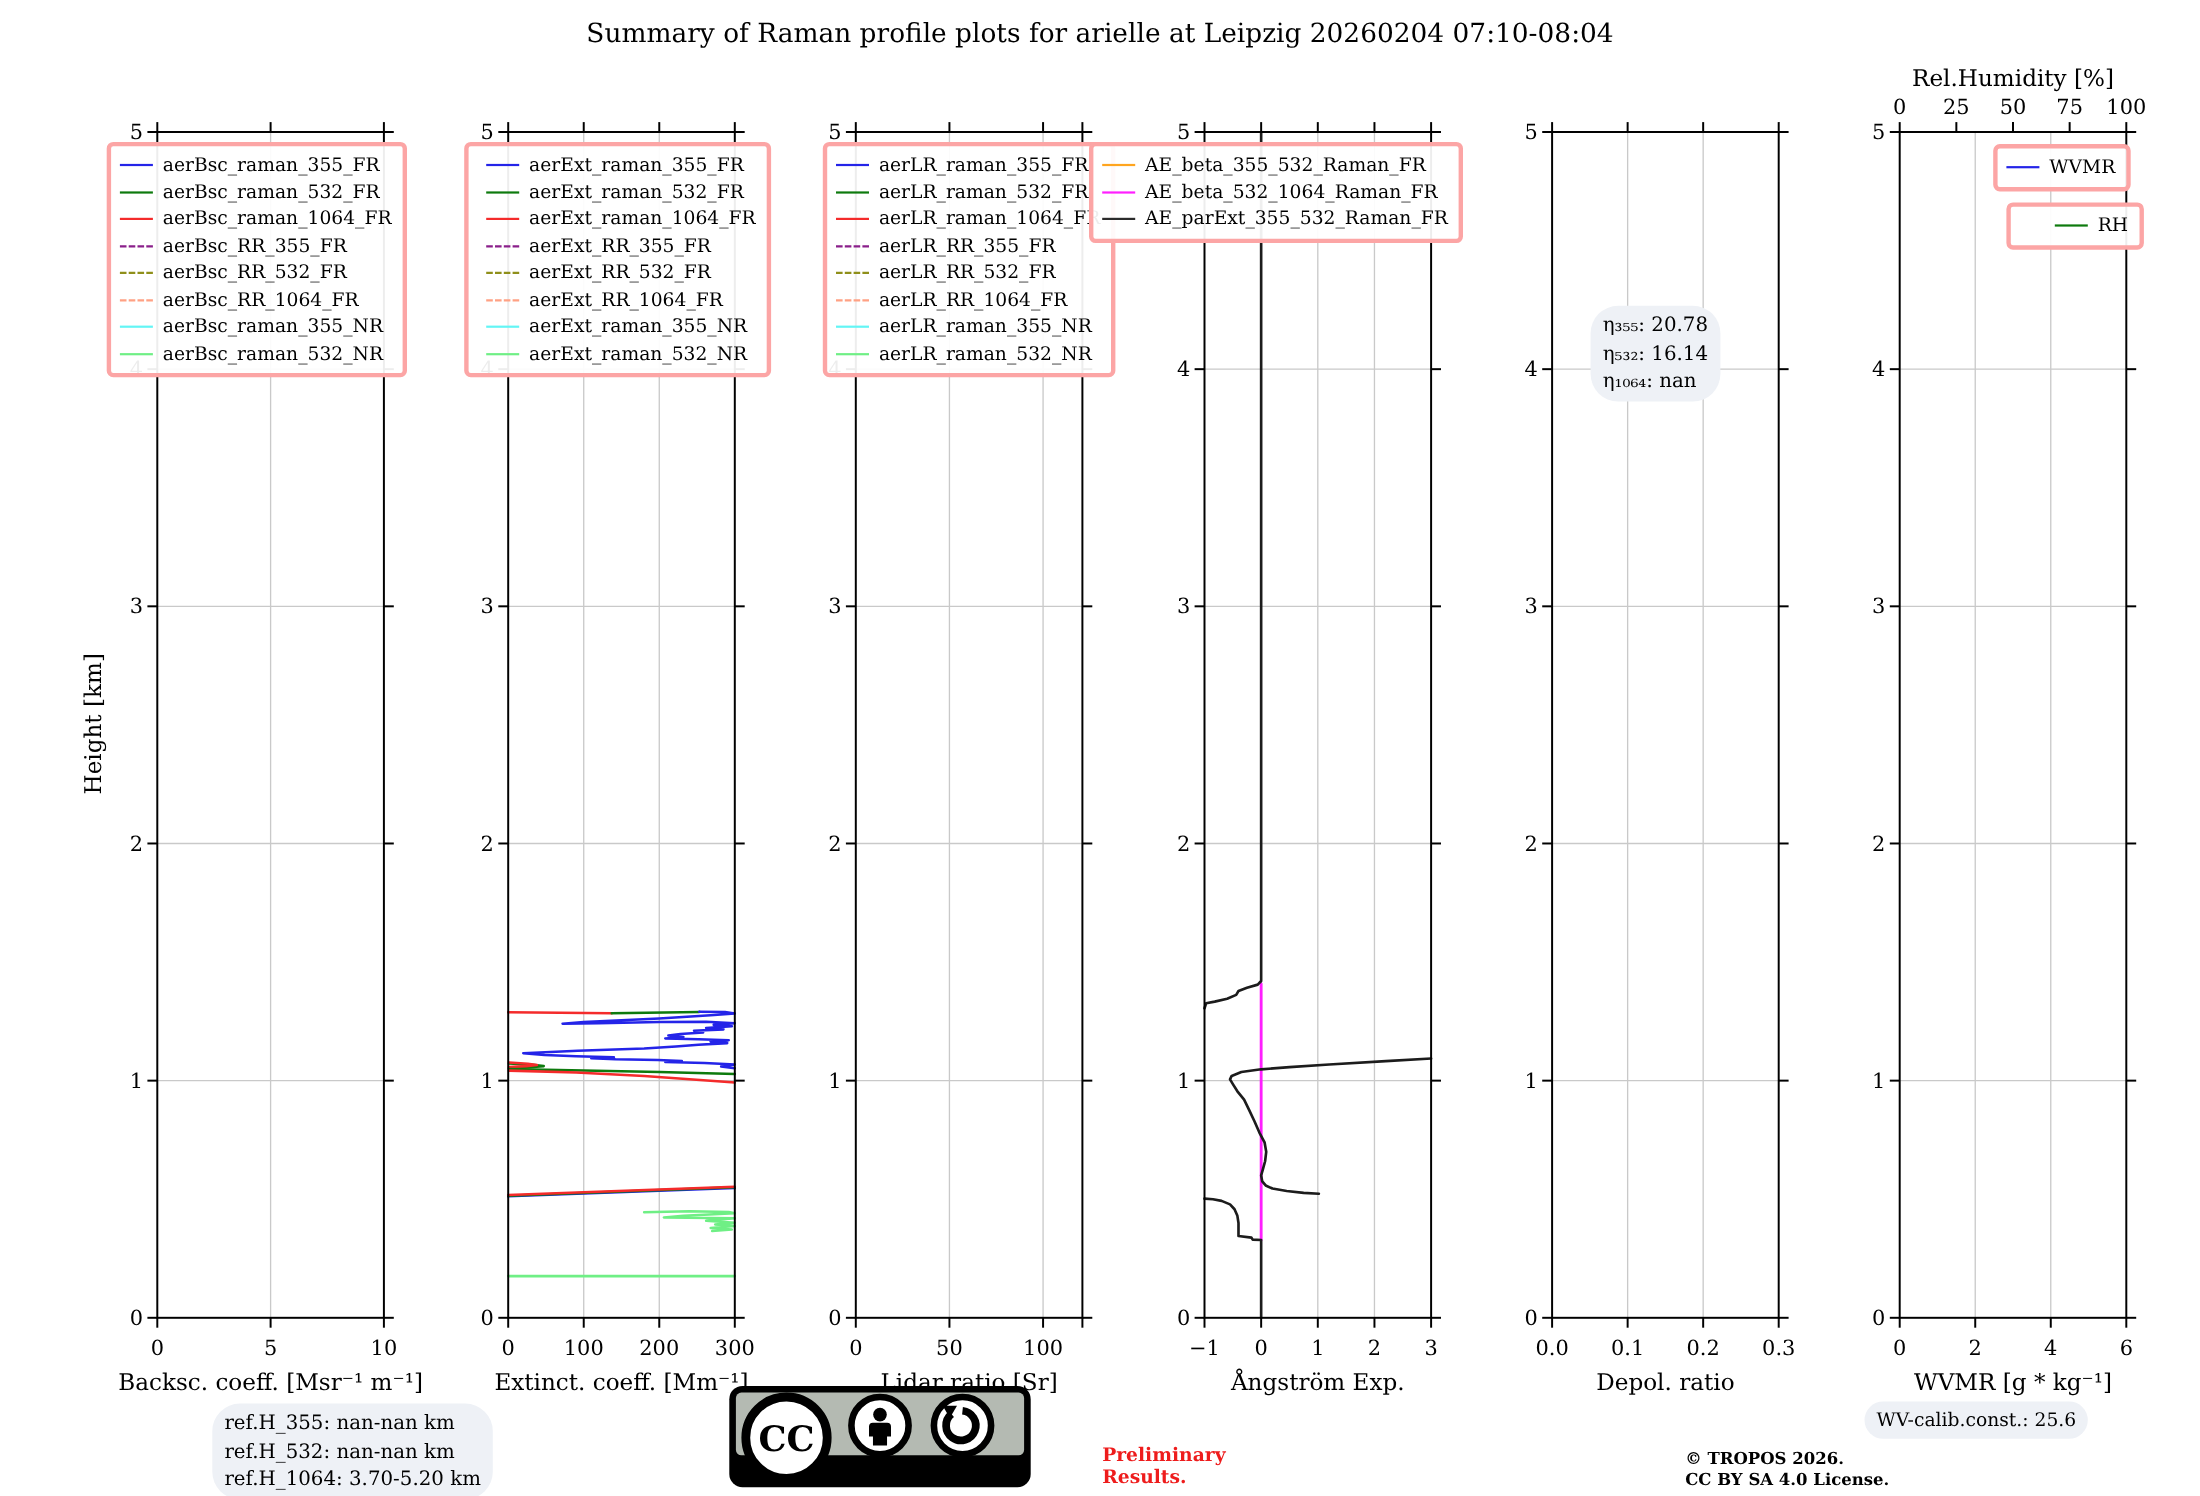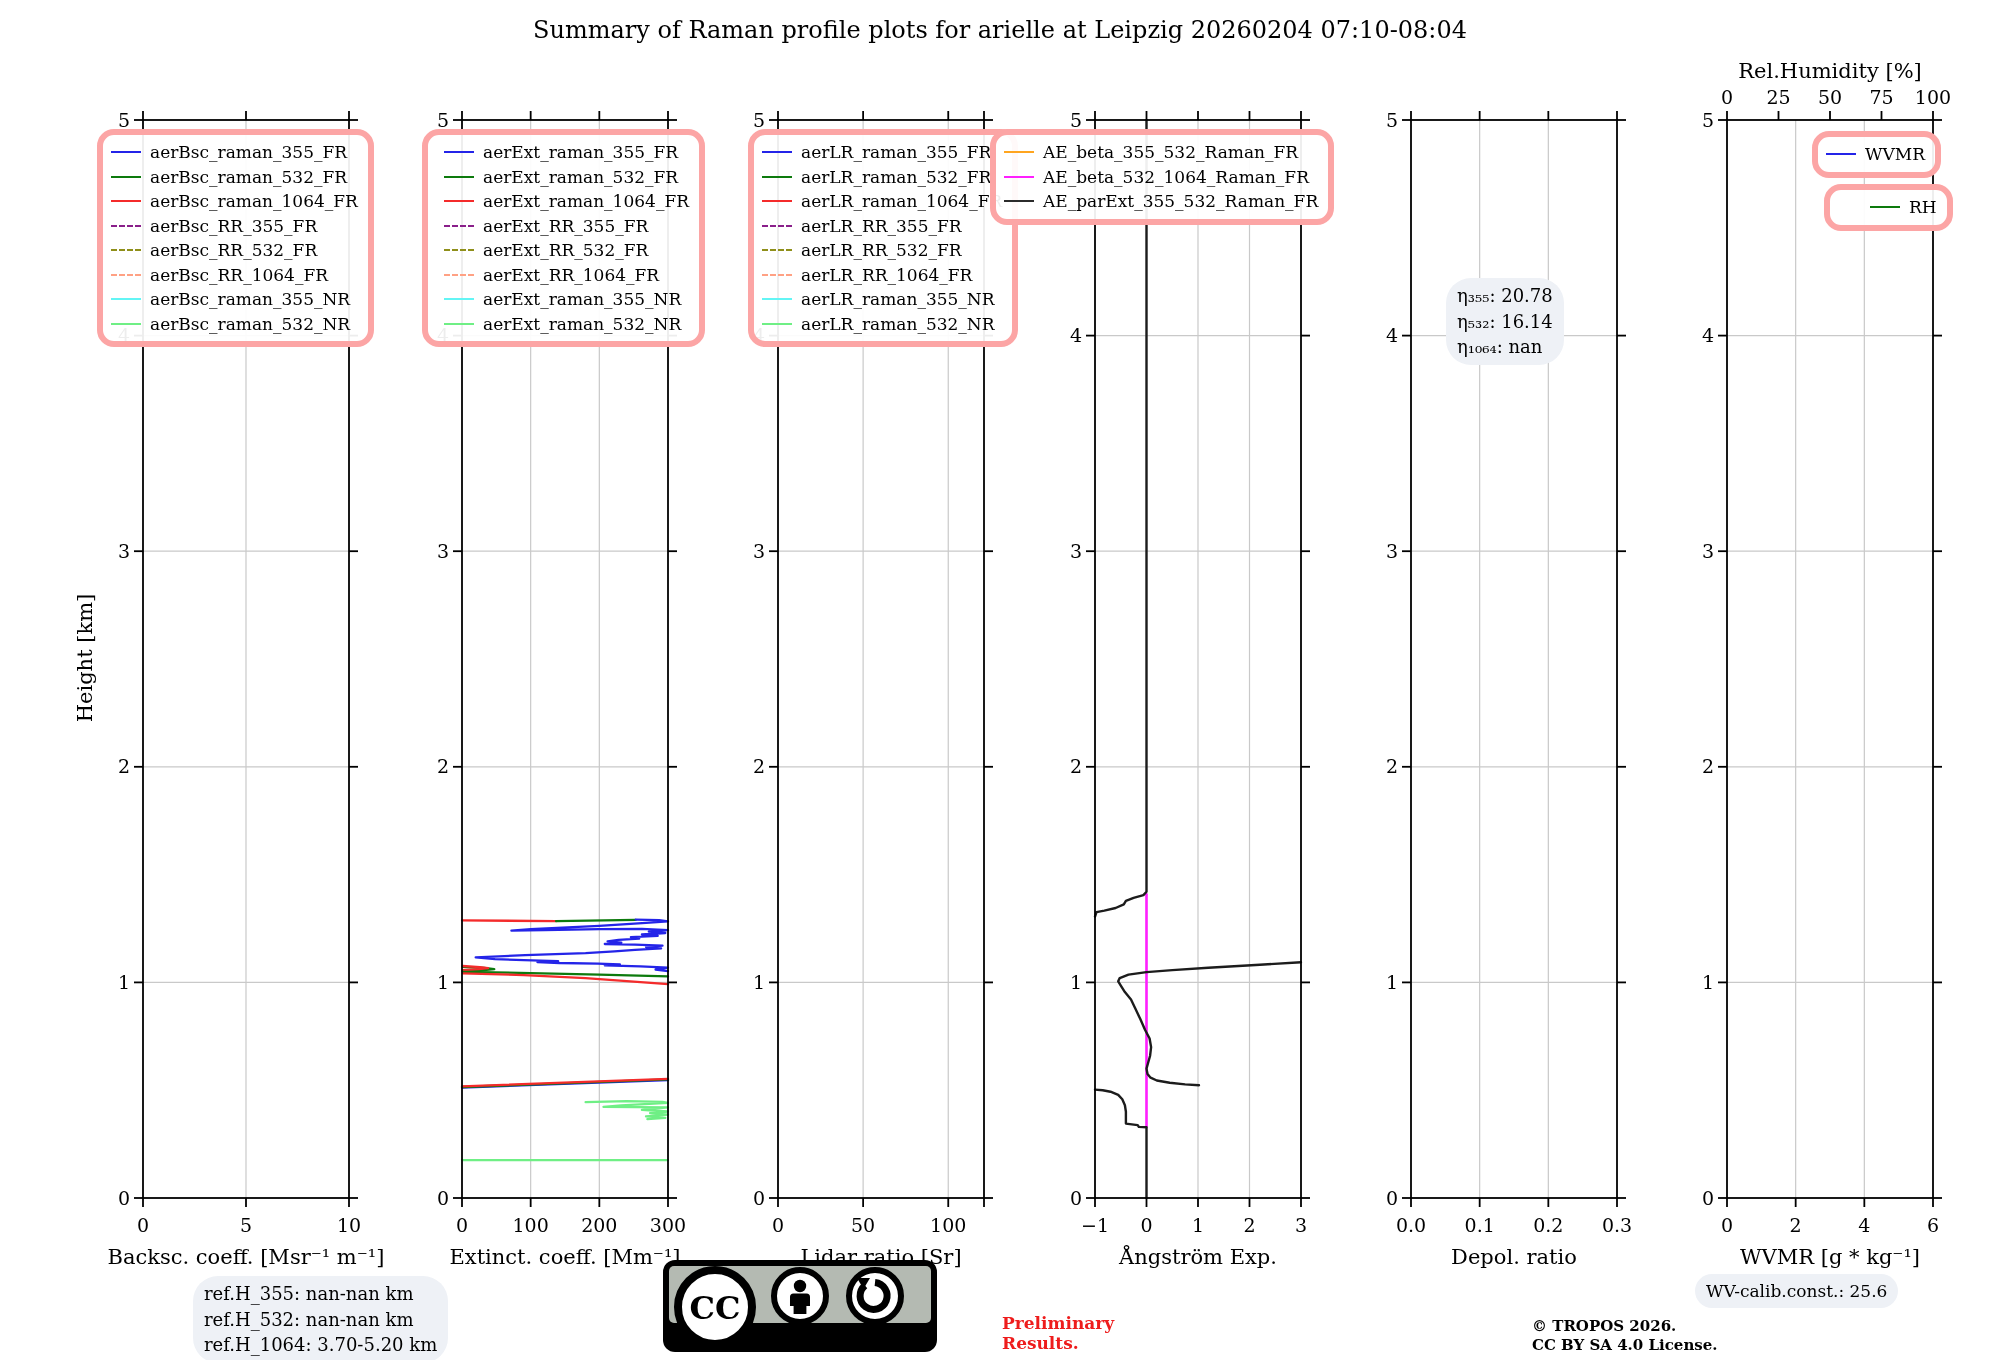--- a/index.html
+++ b/index.html
@@ -3,22 +3,22 @@
 <meta charset="utf-8">
 <style>
   html,body{margin:0;padding:0;background:#ffffff;}
   .fig{position:relative;width:2000px;height:1360px;background:#fff;overflow:hidden;
        font-family:"DejaVu Serif","Liberation Serif",serif;color:#000;}
   .title{position:absolute;left:0;top:16px;width:100%;text-align:center;font-size:24px;}
   .ylab{position:absolute;left:85px;top:658px;transform:translate(-50%,-50%) rotate(-90deg);
         font-size:21px;white-space:nowrap;}
   #chart-svg{position:absolute;left:0;top:0;}
   svg text{font-family:"DejaVu Serif","Liberation Serif",serif;fill:#000;}
-  .legend{position:absolute;background:rgba(255,255,255,.93);border:6px solid #fca5a5;
-          border-radius:17px;padding:5px 10px 5px 8px;z-index:4;font-size:17px;}
+  .legend{position:absolute;background:rgba(255,255,255,.93);border:4px solid #fca5a5;
+          border-radius:6px;padding:5px 10px 5px 8px;z-index:4;font-size:17px;}
   .lrow{display:flex;align-items:center;gap:9px;height:24.5px;}
   .sw{width:30px;height:0;border-top-width:2.6px;flex:0 0 30px;}
   .ltxt{white-space:nowrap;}
   .note{position:absolute;background:#eef1f6;padding:5px 11px;font-size:18px;line-height:1.42;z-index:3;border-radius:25px;}
   .eta{left:1446px;top:278px;}
   .refbox{left:193px;top:1276px;}
   .wvbox{left:1695px;top:1274px;font-size:17px;}
   .prelim{position:absolute;left:1002px;top:1314px;color:#ee1c1c;font-weight:bold;font-size:17px;line-height:1.15;}
   .tropos{position:absolute;left:1500px;top:1317px;font-weight:bold;font-size:15px;line-height:1.25;margin-left:32px;}
   .ccbadge{position:absolute;left:660px;top:1257px;}

